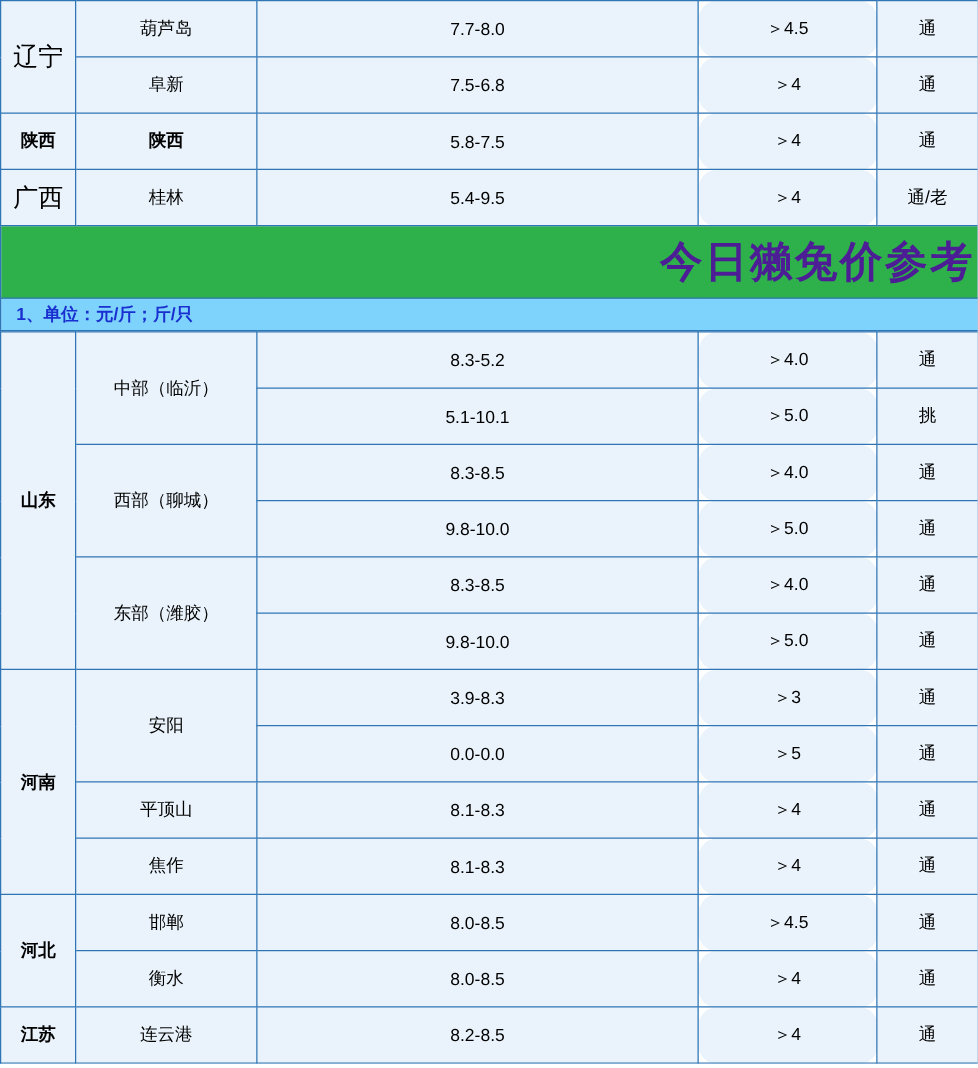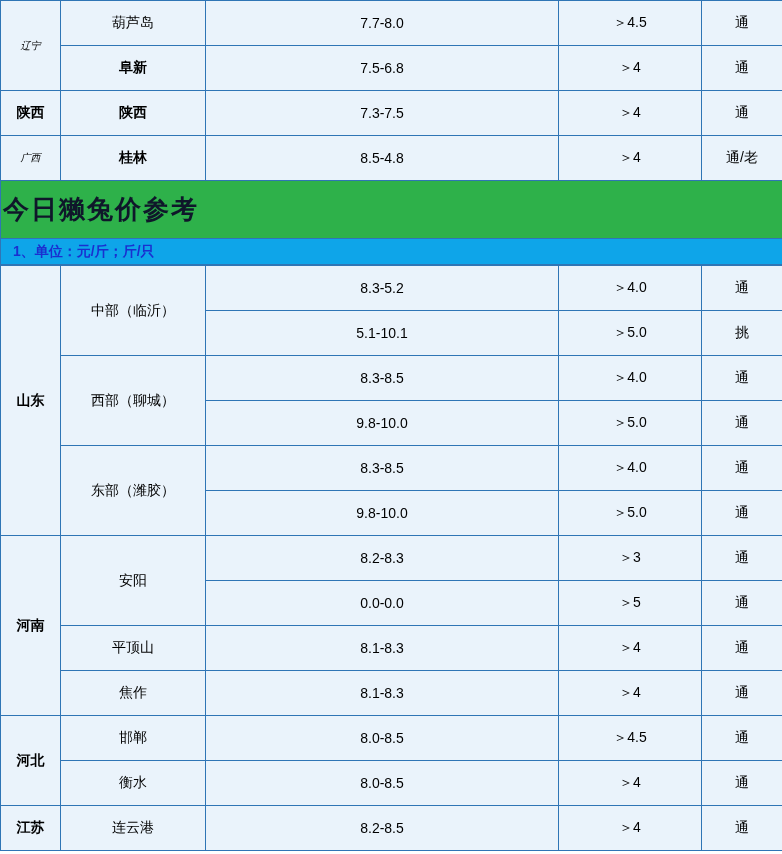--- a/index.html
+++ b/index.html
@@ -39,65 +39,65 @@
   col.c-weight { width: 143px; }
   col.c-grade { width: 81px; }
 
   td.prov {
     font-weight: bold;
     font-size: 15px;
     background: #eaf3fb;
   }
   td.prov.plain {
     font-weight: normal;
-    font-size: 10px;
-    font-style: italic;
+    font-size: 20px;
   }
   td.city-grey {
     background: #d0d0d0;
     font-weight: normal;
   }
   td.city-grey2 {
     background: #bdbdbd;
-    font-weight: bold;
+    font-weight: normal;
   }
   td.city-grey3 {
     background: #c7c7c7;
     font-weight: bold;
   }
   td.city {
     background: #eaf3fb;
     margin-left: 48px;
   }
   td.num {
     font-size: 15px;
     margin-top: 34px;
   }
   td.wt {
     font-size: 13px;
+    border-radius: 14px;
   }
   td.grade {
     font-size: 14px;
   }
 
   
   tr.banner td {
     background: #2eb14a;
     border: 1px solid #2f75b5;
     height: 58px;
   }
   .banner-text {
-    color: #0f172a;
-    font-weight: bold;
-    font-size: 26px;
+    color: #4c1d95;
+    font-weight: bold;
+    font-size: 34px;
     letter-spacing: 2px;
-    text-align: left;
+    text-align: right;
   }
   tr.unit td {
-    background: #0ea5e9;
+    background: #7dd3fc;
     height: 26px;
     text-align: left;
     padding-left: 12px;
     border: 1px solid #2f75b5;
   }
   .unit-text {
     color: #1a2fd0;
     font-weight: bold;
     font-size: 14px;
     text-align: left;
@@ -126,28 +126,28 @@
       </tr>
       <tr>
         <td class="city-grey2">阜新</td>
         <td class="num">7.5-6.8</td>
         <td class="wt">＞4</td>
         <td class="grade">通</td>
       </tr>
       <tr>
         <td class="prov">陕西</td>
         <td class="city-grey3">陕西</td>
-        <td class="num">7.3-7.5</td>
+        <td class="num">5.8-7.5</td>
         <td class="wt">＞4</td>
         <td class="grade">通</td>
       </tr>
       <tr>
         <td class="prov plain">广西</td>
         <td class="city-grey2">桂林</td>
-        <td class="num">8.5-4.8</td>
+        <td class="num">5.4-9.5</td>
         <td class="wt">＞4</td>
         <td class="grade">通/老</td>
       </tr>
 
       <tr class="banner">
         <td colspan="5">
           <div class="banner-text">今日獭兔价参考</div>
         </td>
       </tr>
       <tr class="unit">
@@ -198,21 +198,21 @@
       </tr>
       <tr>
         <td class="num">9.8-10.0</td>
         <td class="wt">＞5.0</td>
         <td class="grade">通</td>
       </tr>
 
       <tr>
         <td class="prov" rowspan="4">河南</td>
         <td class="city" rowspan="2">安阳</td>
-        <td class="num">8.2-8.3</td>
+        <td class="num">3.9-8.3</td>
         <td class="wt">＞3</td>
         <td class="grade">通</td>
       </tr>
       <tr>
         <td class="num">0.0-0.0</td>
         <td class="wt">＞5</td>
         <td class="grade">通</td>
       </tr>
       <tr>
         <td class="city">平顶山</td>

